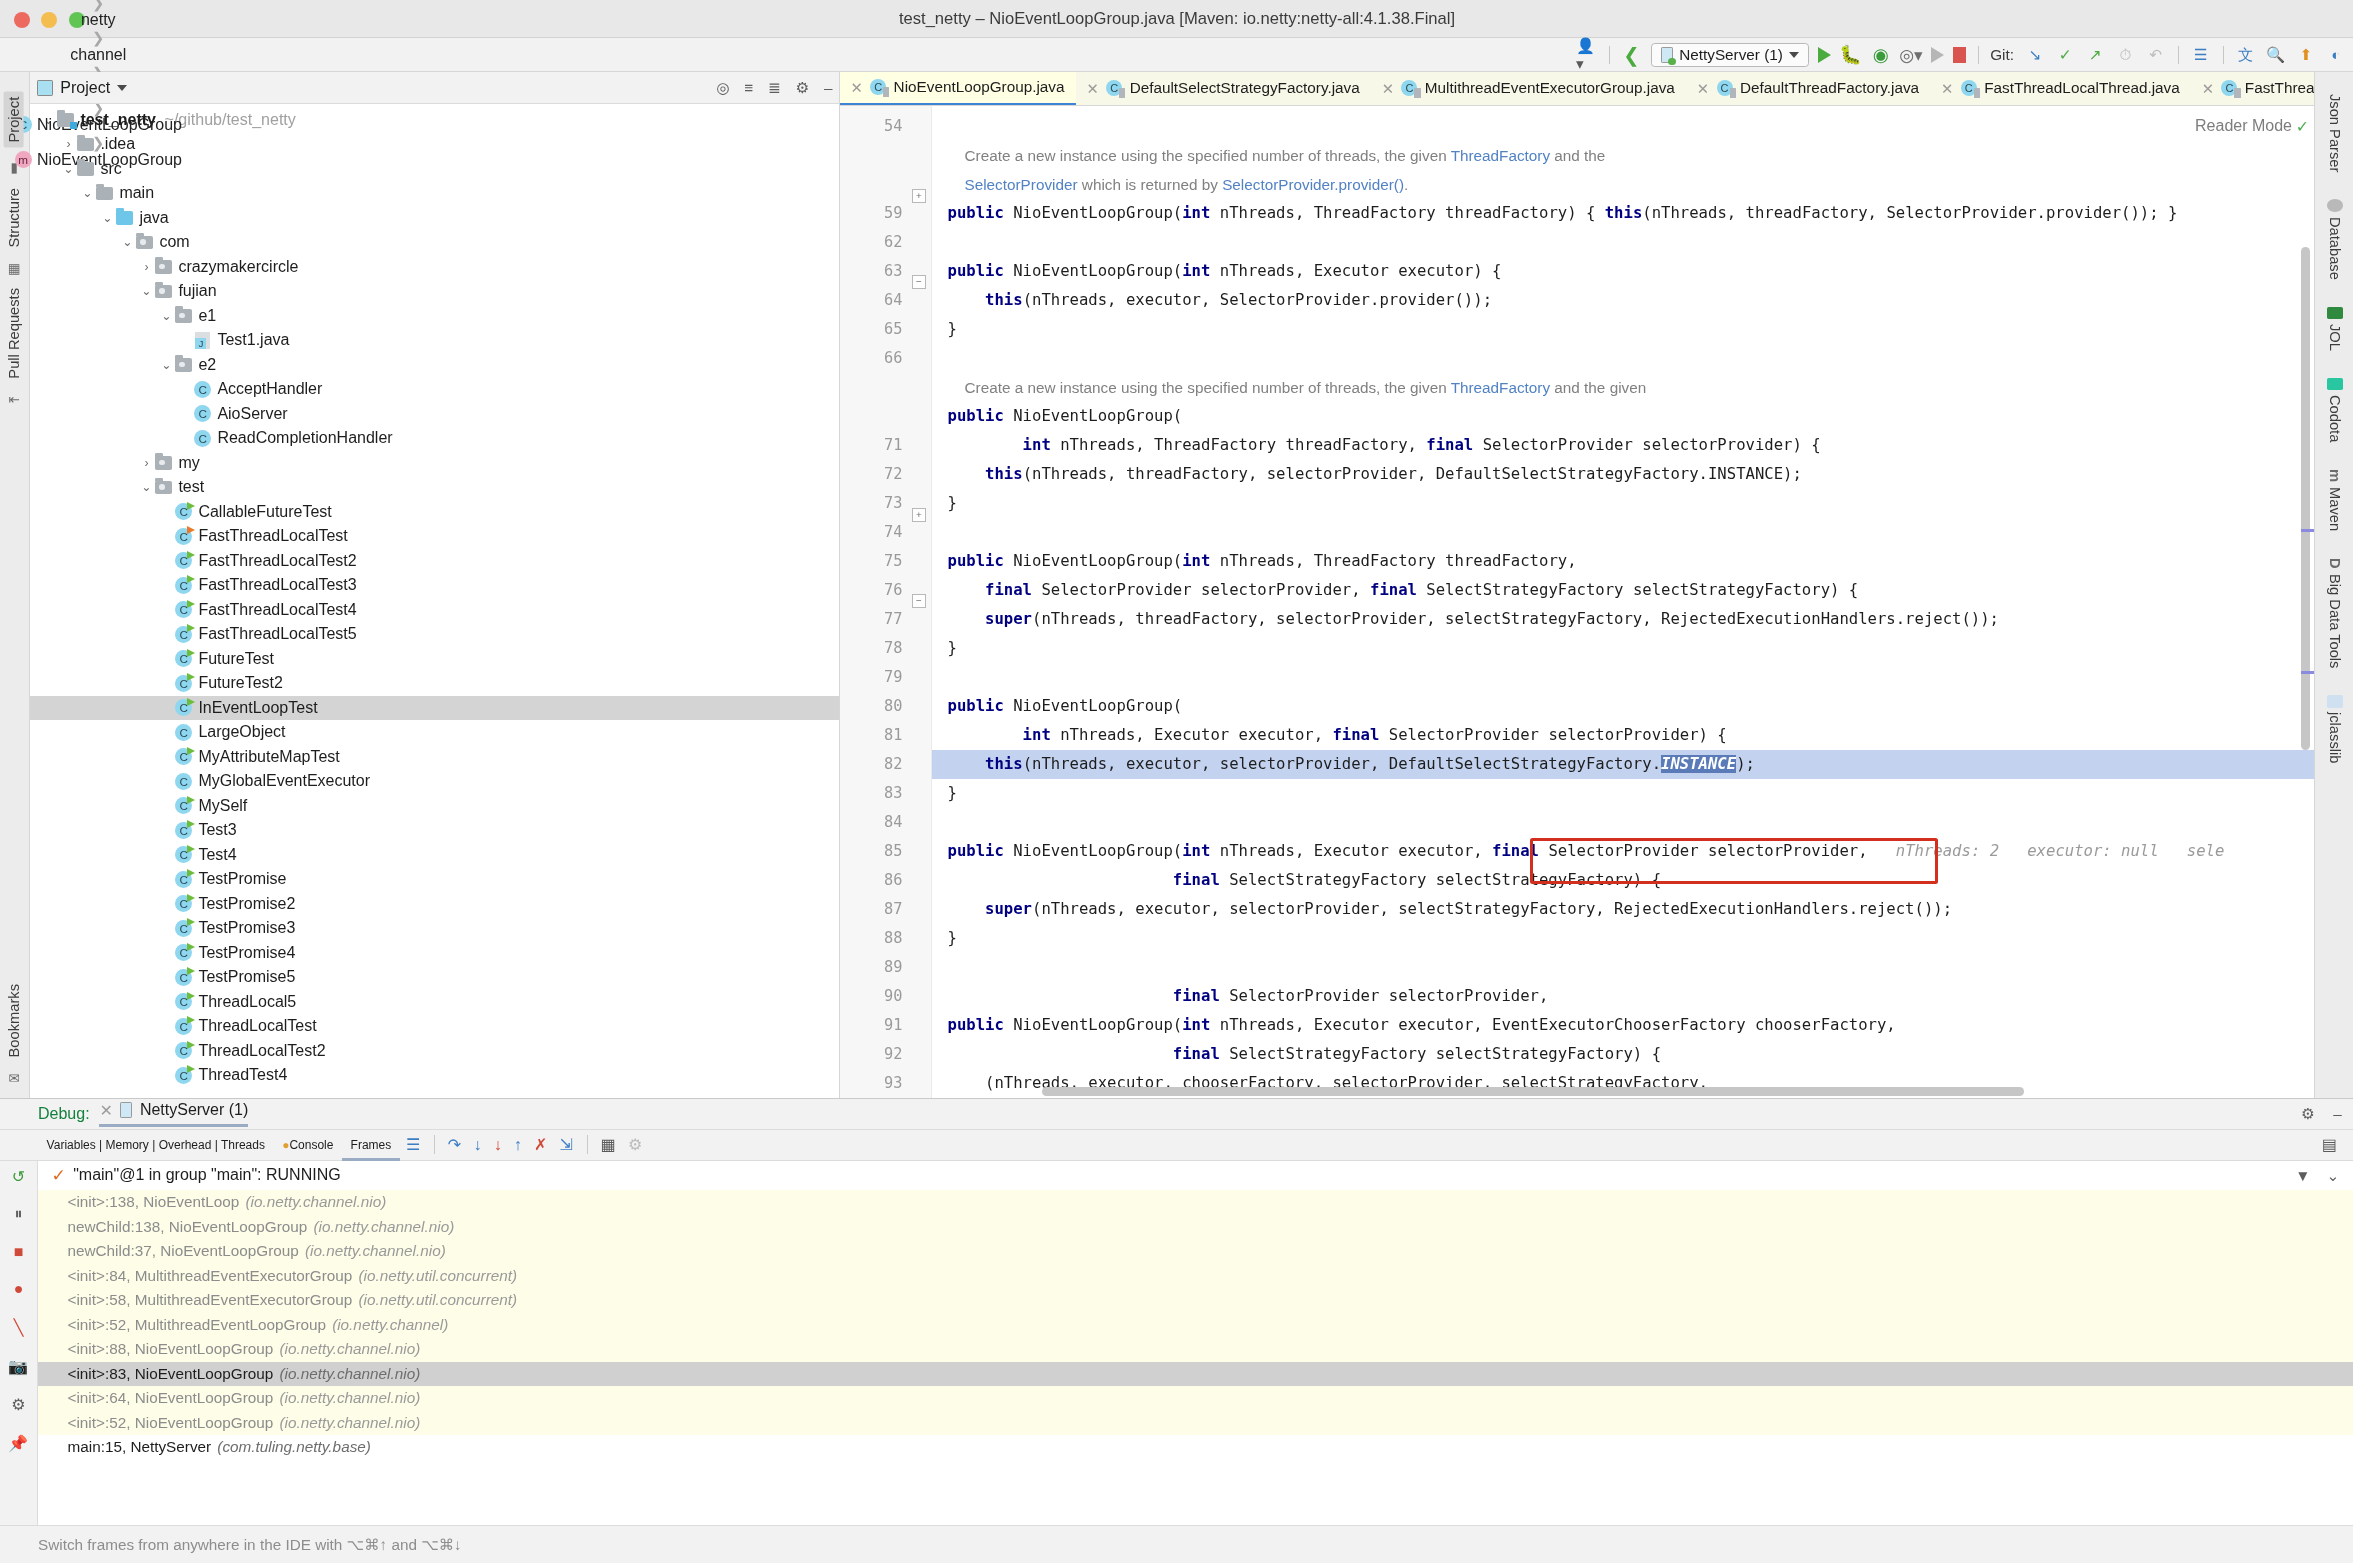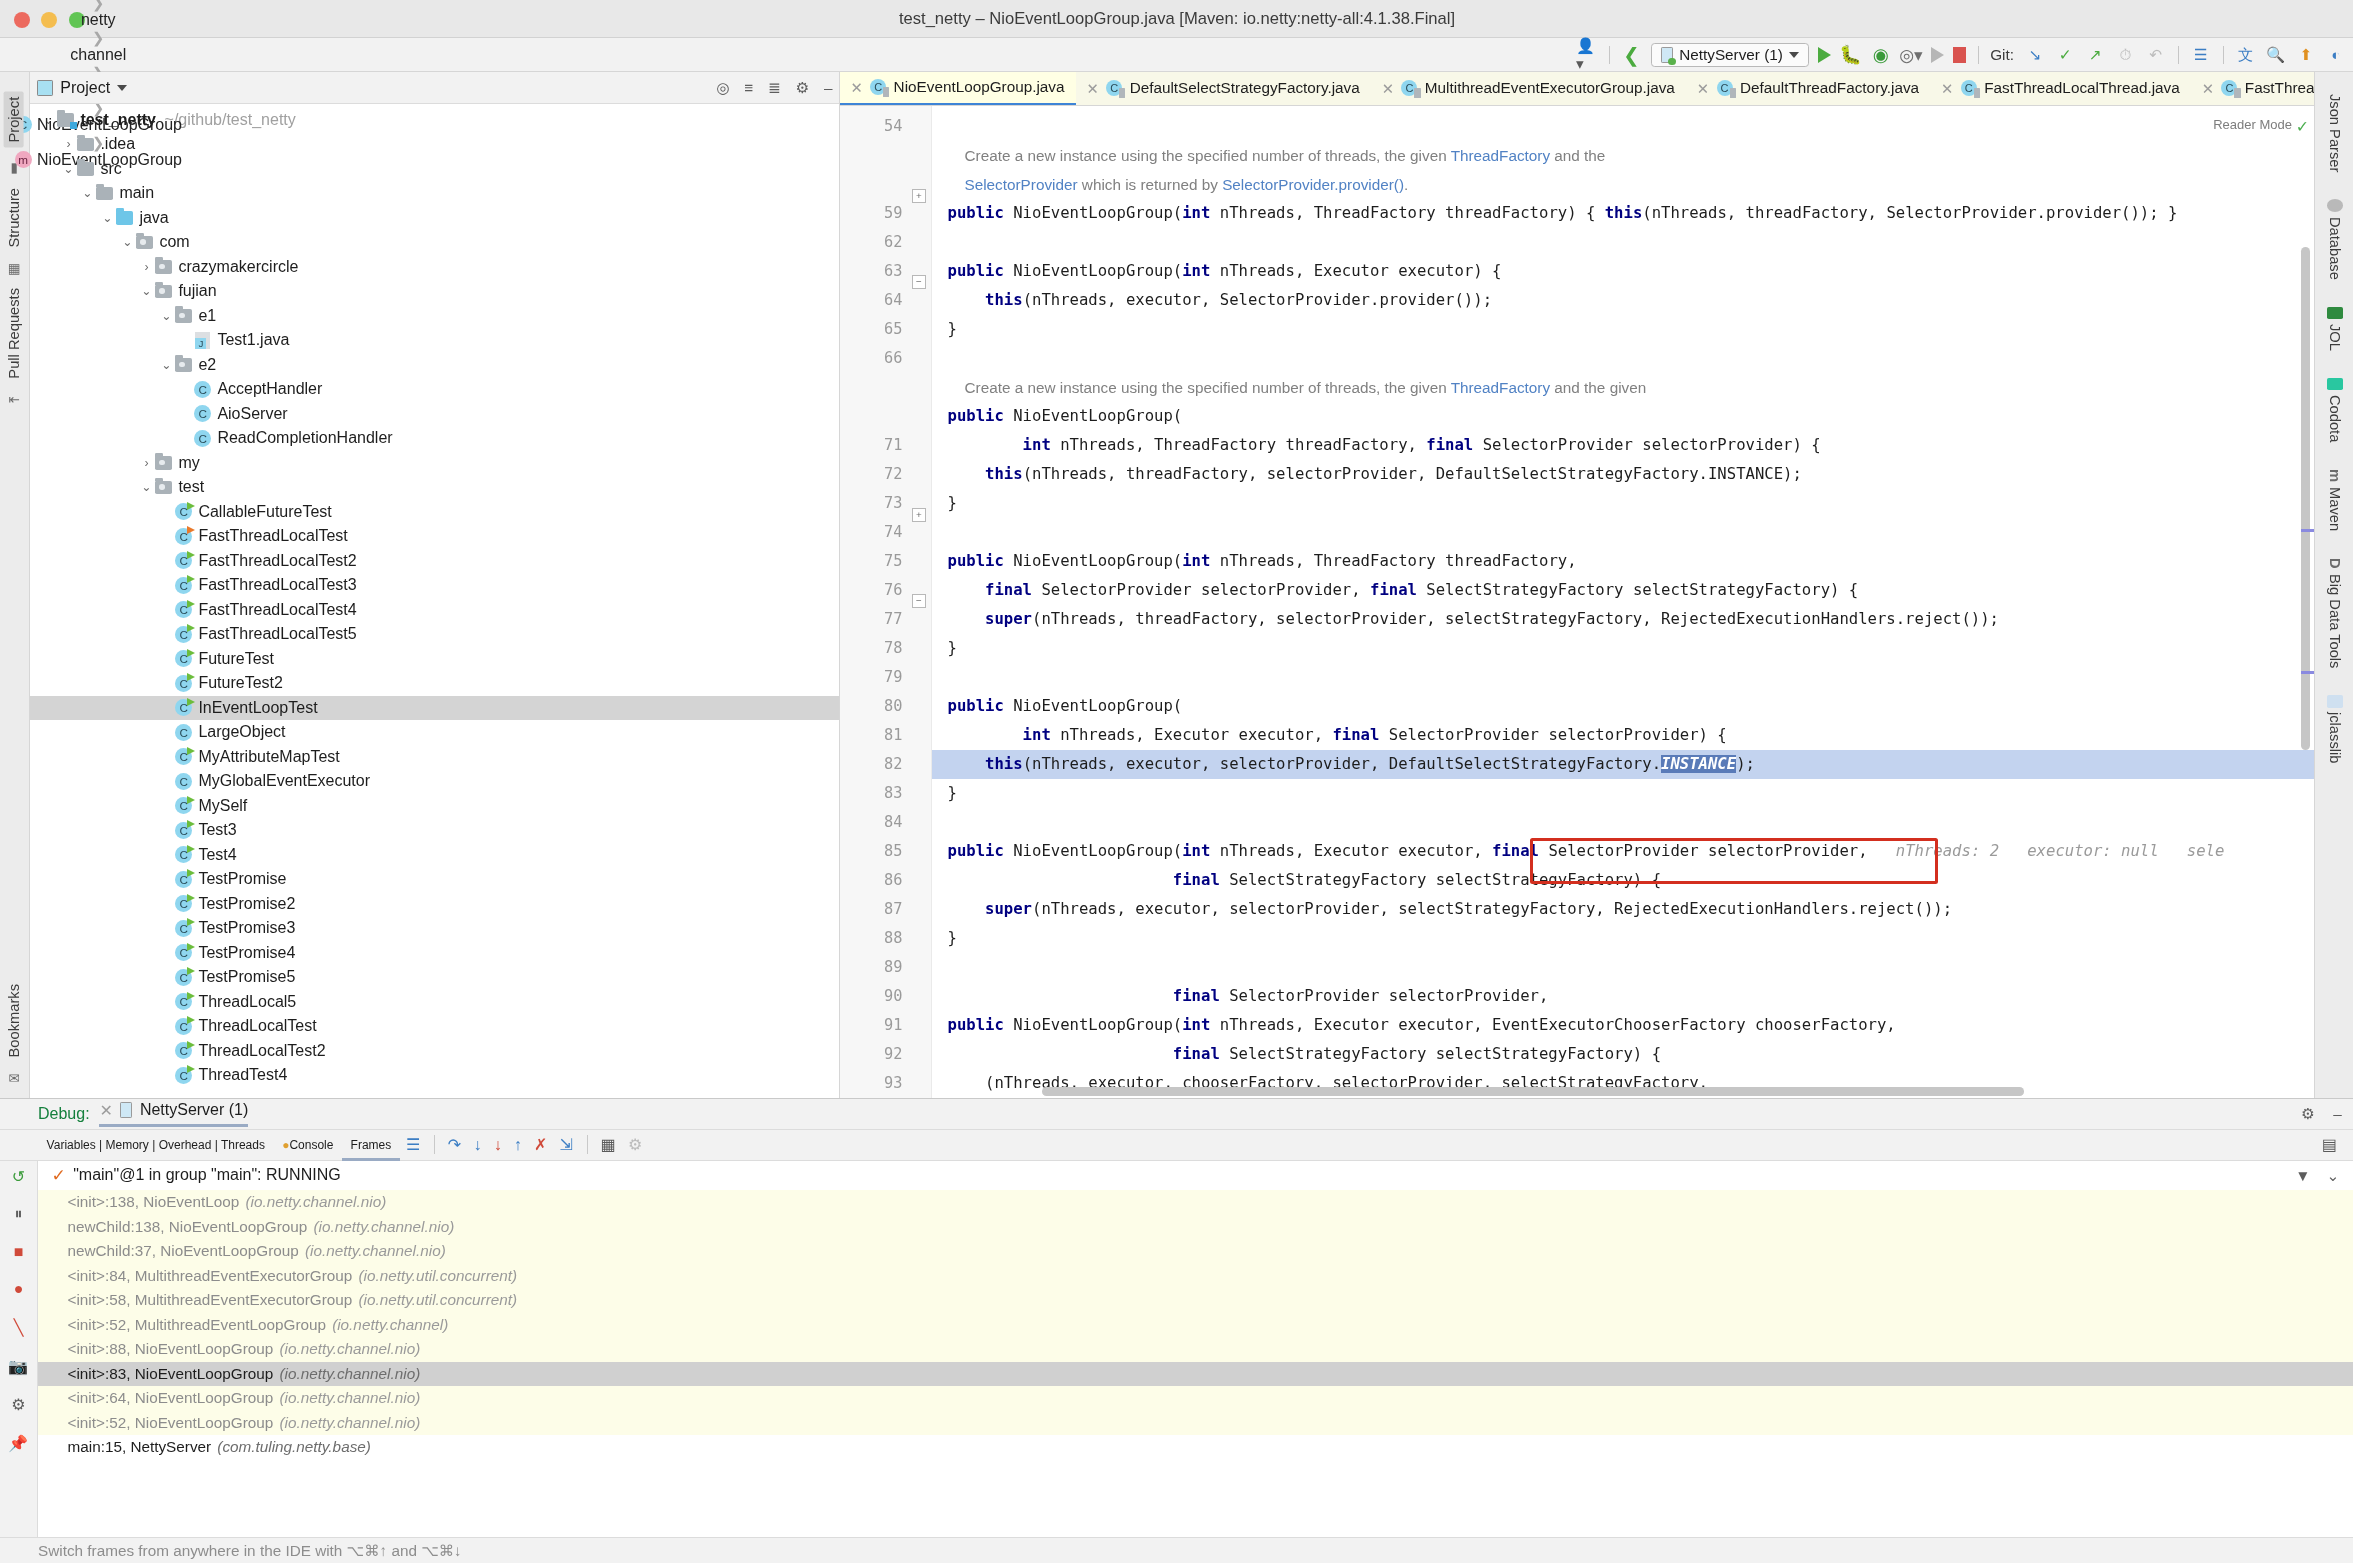--- a/index.html
+++ b/index.html
@@ -136,21 +136,21 @@
   #code { flex:1; padding-top:6.1px; position:relative; overflow:hidden;
           font-family:"DejaVu Sans Mono", monospace; font-size:15.6px; }
   .cline { height:29px; line-height:29px; white-space:pre; padding-left:16px; }
   .cline.hl { background:#c3d3ef; }
   .kw { color:#000080; font-weight:bold;text-align:right; }
   .doc { color:#808080; font-style:normal; }
   .doclink { color:#5182c4; }
   .hint { color:#9a9a9a; font-style:italic; }
   .sel-tok { background:#5a7bb8; color:#fff; font-style:italic; font-weight:bold; }
   #redbox { position:absolute; border:3.7px solid #d32f1f; border-radius:2.5px; }
-  #readermode { position:absolute; right:22px; top:11px; font-size:13px; color:#7d7d7d;margin-left:38px; }
+  #readermode { position:absolute; right:22px; top:11px; font-size:16px; color:#7d7d7d;margin-left:38px; }
   #readercheck { position:absolute; right:4.9px; top:11px; color:#4caf50; font-size:16px; }
   #hscroll { position:absolute; left:92px; right:0; bottom:2.5px; height:8.6px; }
   #hscroll i { display:block; height:8.6px; background:#c6c6c6; border-radius:4.3px; width:71%; margin-left:8%;}
   #vscroll { position:absolute; right:3.7px; top:141px; width:9.8px; height:503px;
              background:#c6c6c6; border-radius:4.9px; }
   .vmark { position:absolute; right:0; width:13.5px; height:2.5px; background:#8a8ae0; }
 
   
   #rstrip { width:40px; background:#ececec; border-left:0.6px solid #d6d6d6;
             display:flex; flex-direction:column; align-items:center; padding-top:8.6px; }
@@ -183,21 +183,21 @@
   .dvi { font-size:16px; color:#5e5e5e; }
   #frames-list { flex:1; background:#fff; display:flex; flex-direction:column; }
   #thread-row { height:29.5px; display:flex; align-items:center; gap:7.4px; padding-left:13.5px;
                 font-size:16px; background:#fff; position:relative; }
   .frow { height:24.5px; display:flex; align-items:center; padding-left:29.5px;
           font-size:15.3px; background:#fdfde8; color:#8c8c8c; }
   .frow.sel { background:#d0d0d0; color:#1d1d1d; }
   .frow.last { background:#fff; color:#1d1d1d; }
   .fpkg { color:#9a9a9a; font-style:italic; margin-left:6.1px; }
   .frow.sel .fpkg, .frow.last .fpkg { color:#6d6d6d; }
-  #frames-hint { height:27px; background:#f2f2f2; border-top:0.6px solid #dcdcdc;
+  #frames-hint { height:39px; background:#f2f2f2; border-top:0.6px solid #dcdcdc;
                  display:flex; align-items:center; padding-left:38px;
                  font-size:15.3px; color:#8d8d8d; }
   #frames-filter { position:absolute; right:14.7px; top:6.1px; display:flex; gap:16px; }
 </style>
 </head>
 <body>
 
 <div id="titlebar">
   <div class="traffic">
     <i class="tl-red"></i>

